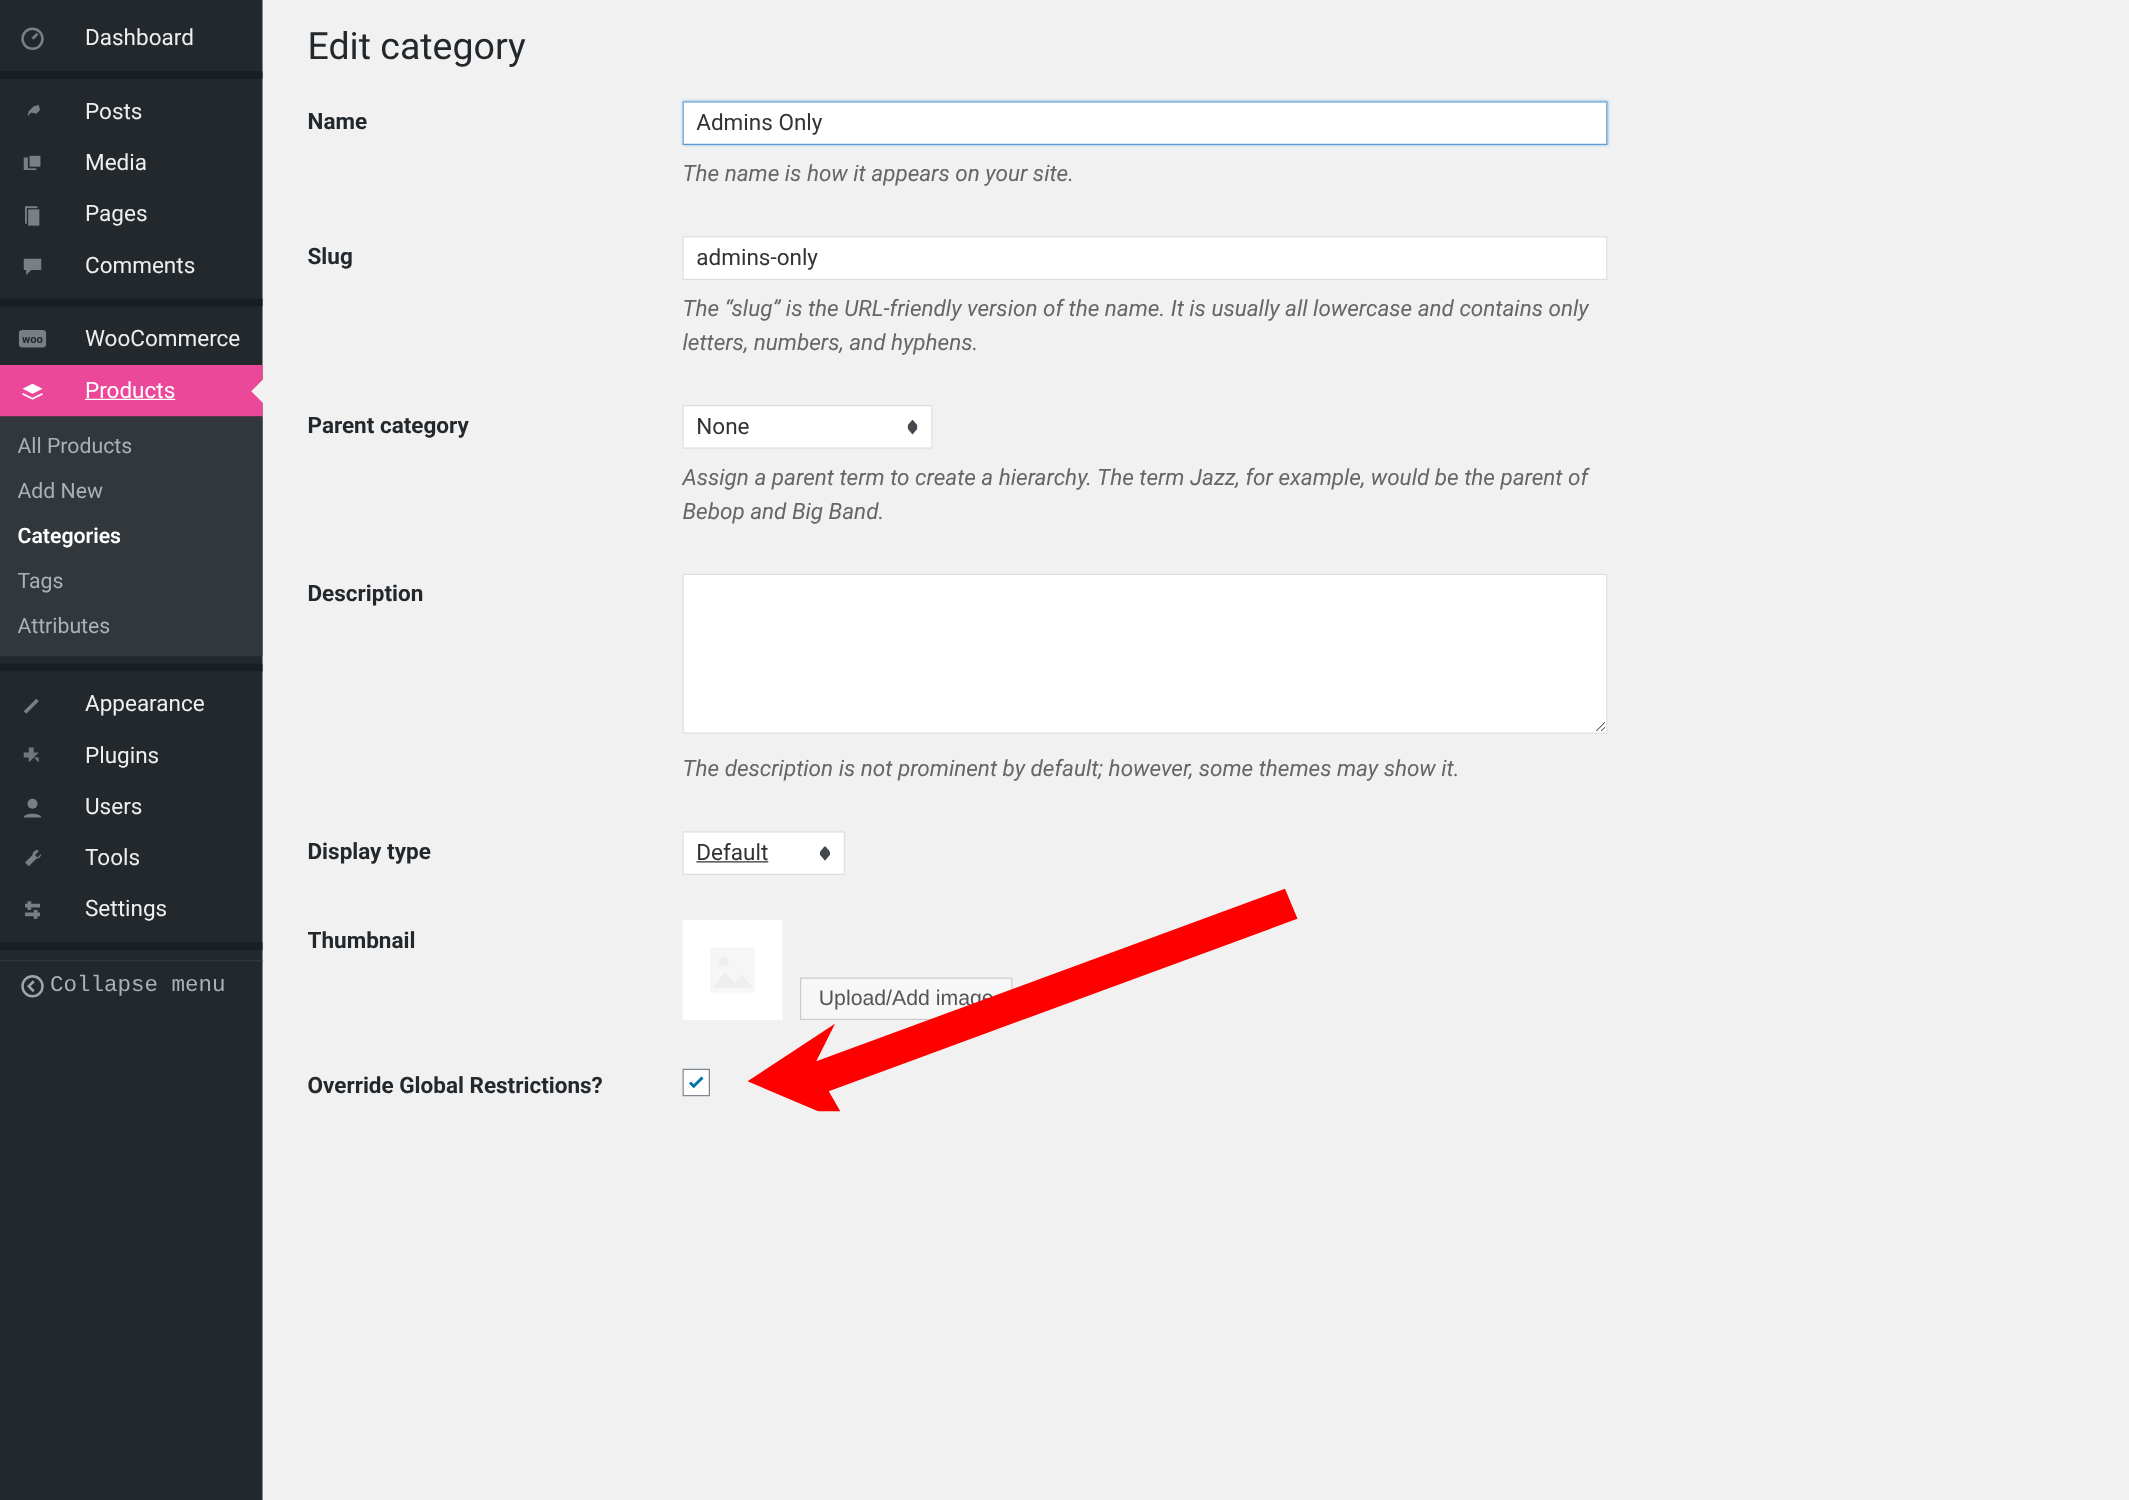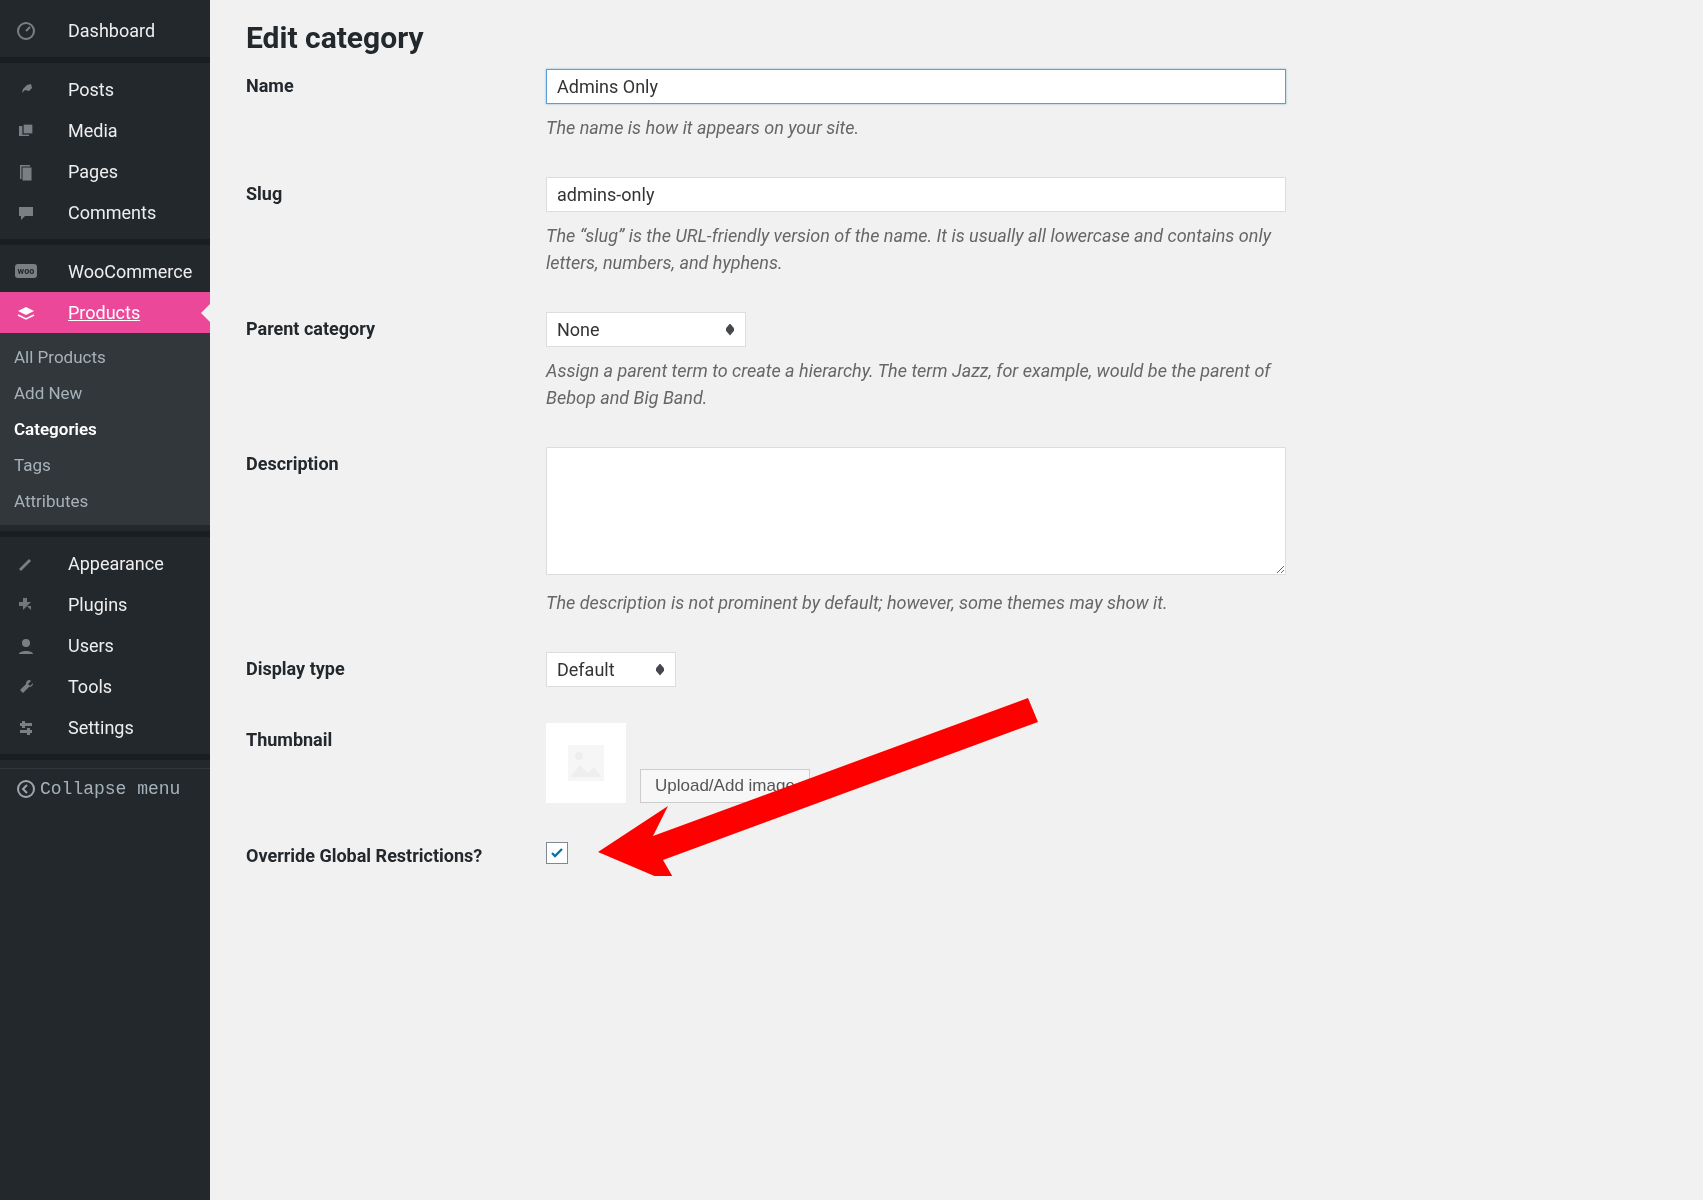--- a/index.html
+++ b/index.html
@@ -69,23 +69,23 @@
     font-family: Liberation Mono, monospace;
   }
   .collapse-menu .icon { width:28px; display:inline-flex; align-items:center; justify-content:center; }
 
   .main {
     flex: 1;
     padding: 20px 36px 60px;
   }
   .page-title {
     font-size: 30px;
-    font-weight: 700;
+    font-weight: 400;
     color: #23282d;
-    margin-bottom: 14px;
+    margin-bottom: 26px;
   }
   .form-row {
     display: flex;
     margin-bottom: 36px;
     align-items: flex-start;
   }
   .form-row .label-col {
     width: 300px;
     padding-right: 20px;
     padding-top: 6px;
@@ -130,21 +130,21 @@
     height: 128px;
     resize: both;
   }
   .help-text {
     font-style: italic;
     color: #666;
     font-size: 18px;
     margin-top: 10px;
     line-height: 1.5;
   }
-  .small-select .select-input { min-width: 130px; }
+  .small-select .select-input { min-width: 130px; text-decoration: underline; }
   .thumbnail-row .field-col { display:flex; align-items:flex-end; gap: 14px; }
   .thumbnail-placeholder {
     width: 80px; height: 80px;
     background: #fff;
     display:flex; align-items:center; justify-content:center;
   }
   .thumbnail-placeholder svg { opacity:.35; }
   .button-secondary {
     padding: 6px 14px;
     font-size: 17px;

